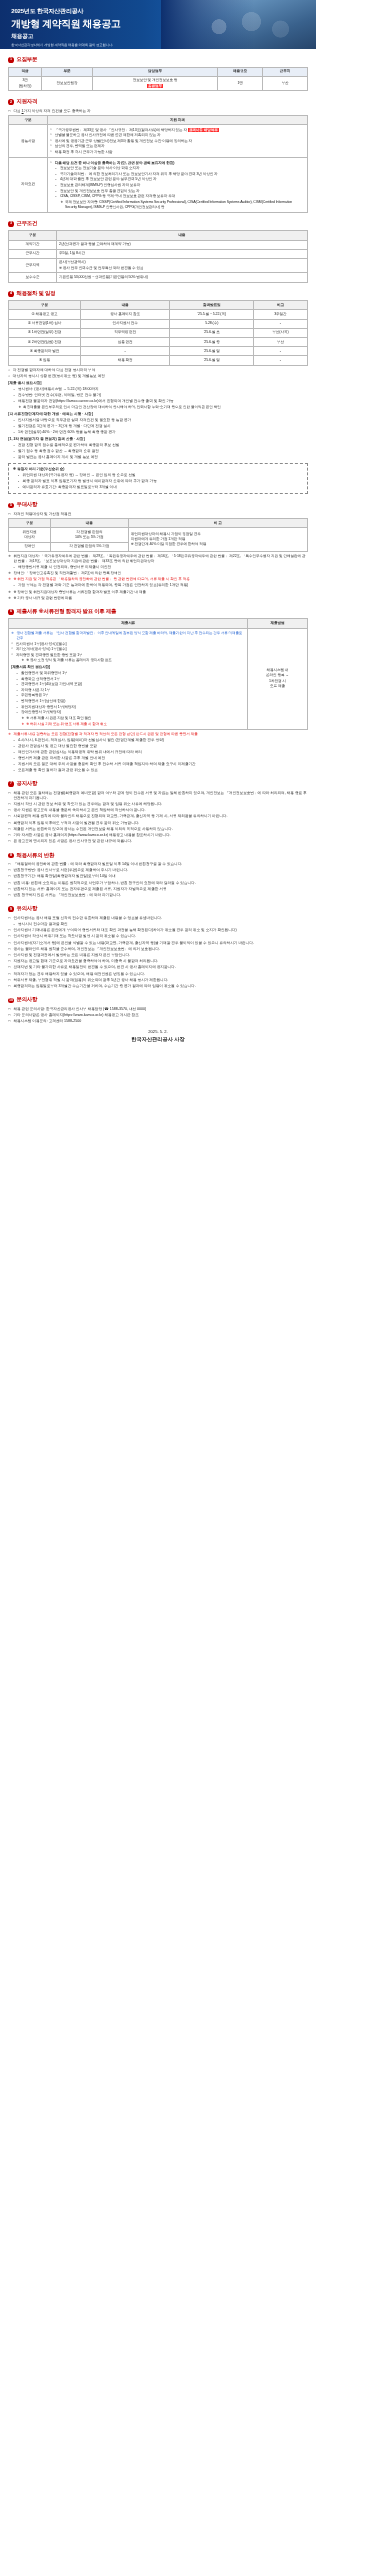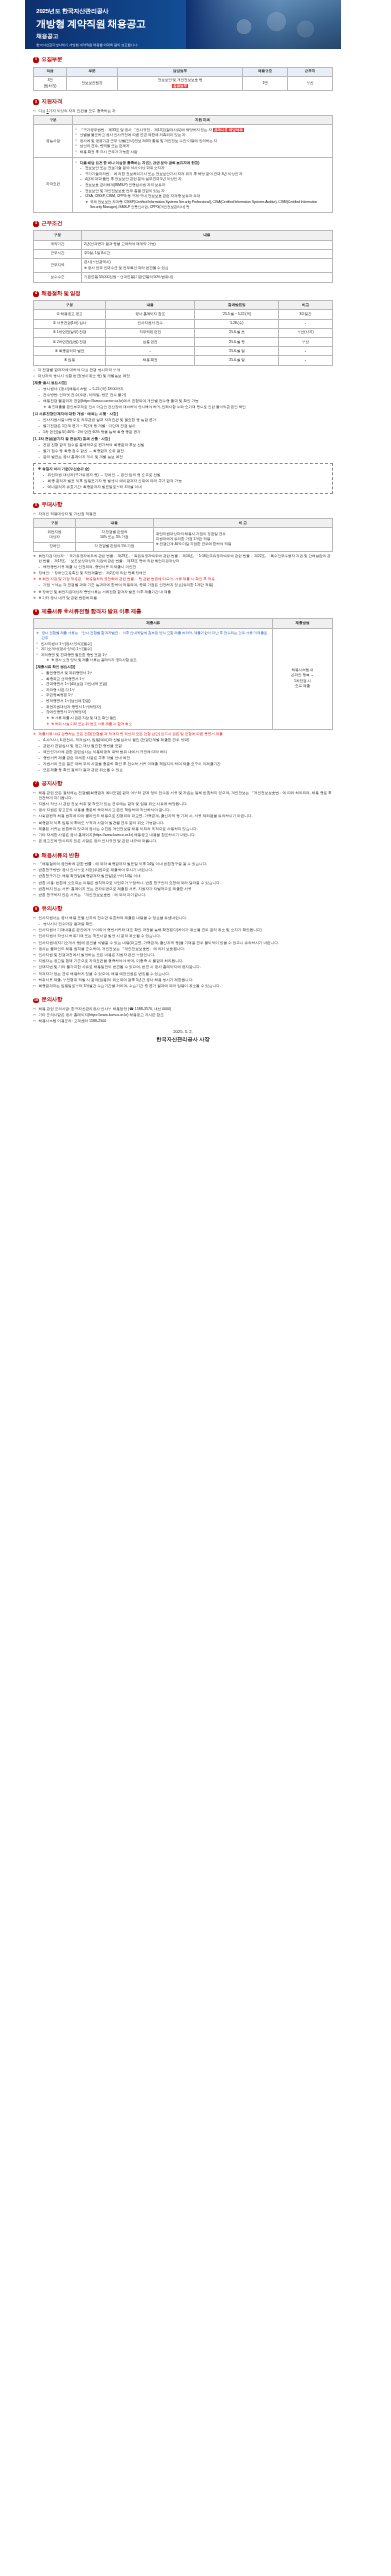--- a/index.html
+++ b/index.html
@@ -5,21 +5,21 @@
   * { box-sizing: border-box; }
   html, body { margin:0; padding:0; }
   body {
     width: 392px;
     background: #ffffff;
     font-family: "Liberation Sans", "DejaVu Sans", sans-serif;
     font-size: 4.1px;
     color: #222;
     line-height: 1.45;
   }
-  .page { width: 316px; padding: 0 0 15.5px 0; margin-left: 25px; }
+  .page { width: 316px; padding: 0 0 15.5px 0; }
 
   
   .banner {
     position: relative;
     height: 49px;
     background: linear-gradient(90deg,#0d2f6e 0%, #11498f 45%, #1a62b4 70%, #2b7fc9 100%);
     overflow: hidden;
     color:#fff;
   }
   .banner .bg-photo{

